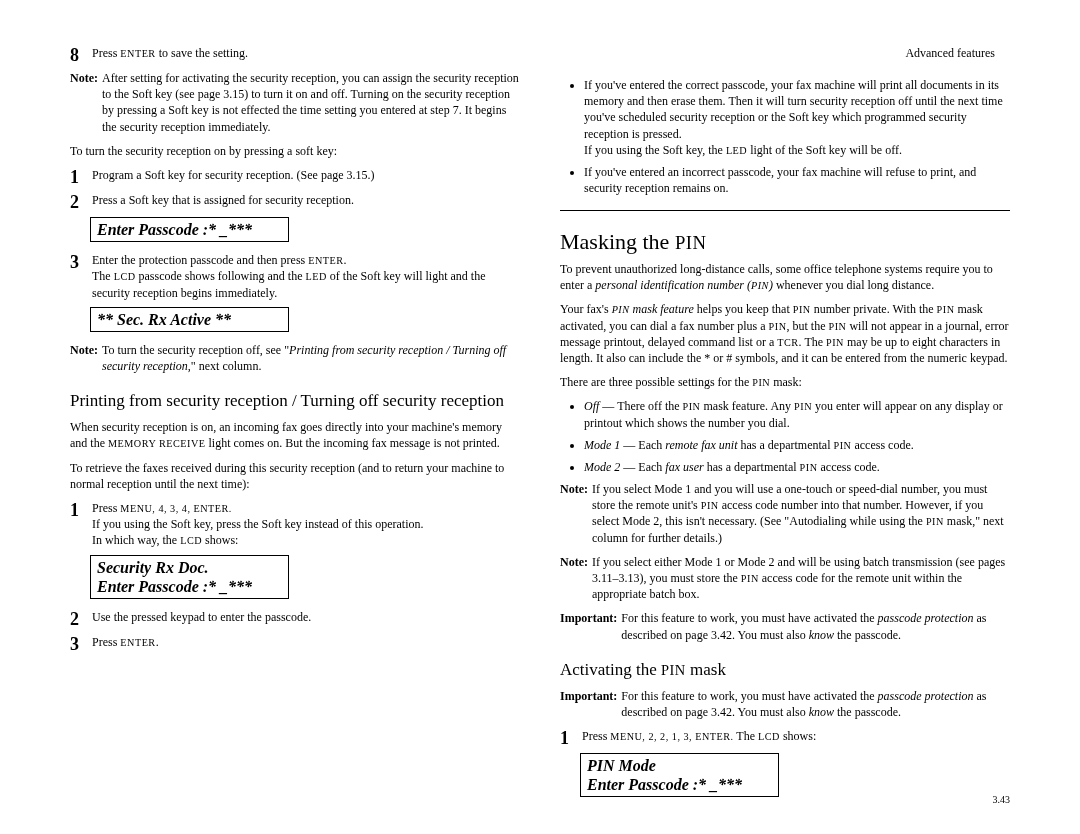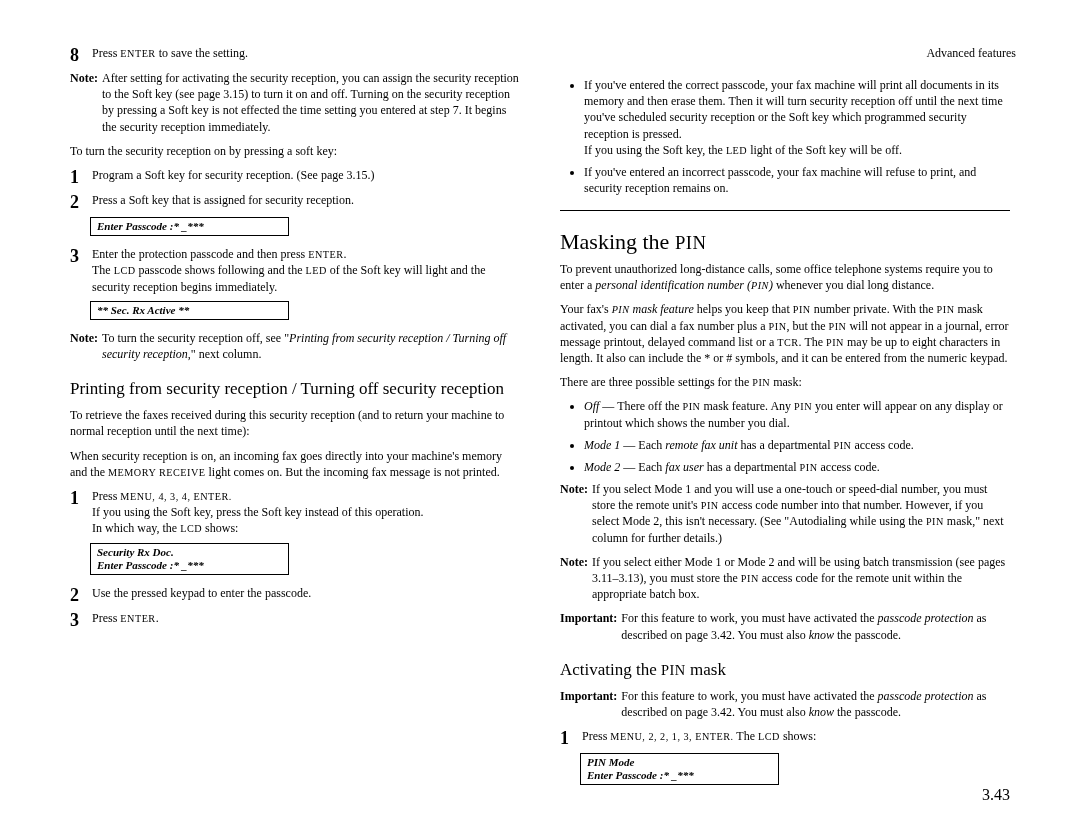--- a/index.html
+++ b/index.html
@@ -23,28 +23,28 @@
     height: 100%;
     position: relative;
   }
   .col {
     flex: 1;
     min-width: 0;
   }
   .header-right {
     position: absolute;
     top: 45px;
-    right: 64px;
+    right: 85px;
     font-size: 12px;
   }
   .page-num {
     position: absolute;
     bottom: 28px;
     right: 70px;
-    font-size: 16px;
+    font-size: 10px;
     margin-top: 44px;
   }
   .step {
     display: flex;
     gap: 6px;
     margin-bottom: 6px;
   }
   .step-num {
     font-weight: bold;
     font-size: 18px;
@@ -73,21 +73,21 @@
     margin-bottom: 8px;
   }
   .lcd-box {
     border: 1.5px solid #000;
     padding: 2px 6px;
     margin: 6px 0 10px 20px;
     width: 185px;
     font-weight: bold;
     font-style: italic;
     font-family: 'Times New Roman', serif;
-    font-size: 11px;
+    font-size: 16px;
     line-height: 1.2;
   }
   .h-sub {
     font-family: Georgia, serif;
     font-size: 17px;
     font-weight: normal;
     margin: 16px 0 6px 0;
   }
   .h-main {
     font-family: Georgia, serif;
@@ -158,25 +158,25 @@
 
     <div class="note">
       <div class="note-label">Note:</div>
       <div class="note-body">
         <span>To turn the security reception off, see "</span><em>Printing from security reception / Turning off security reception</em><span>," next column.</span>
       </div>
     </div>
 
     <div class="h-sub">Printing from security reception / Turning off security reception</div>
 
+    <div class="intro">
+      <span>When security reception is on, an incoming fax goes directly into your machine's memory and the </span><span class="b small-caps">MEMORY RECEIVE</span><span> light comes on. But the incoming fax message is not printed.</span>
+    </div>
+
     <div class="intro">To retrieve the faxes received during this security reception (and to return your machine to normal reception until the next time):</div>
-
-    <div class="intro">
-      <span>When security reception is on, an incoming fax goes directly into your machine's memory and the </span><span class="b small-caps">MEMORY RECEIVE</span><span> light comes on. But the incoming fax message is not printed.</span>
-    </div>
 
     <div class="step">
       <div class="step-num">1</div>
       <div class="step-body">
         <span>Press </span><span class="b small-caps">MENU, 4, 3, 4, ENTER.</span><br>
         <span>If you using the Soft key, press the Soft key instead of this operation.</span><br>
         <span>In which way, the </span><span class="small-caps">LCD</span><span> shows:</span>
       </div>
     </div>
 

